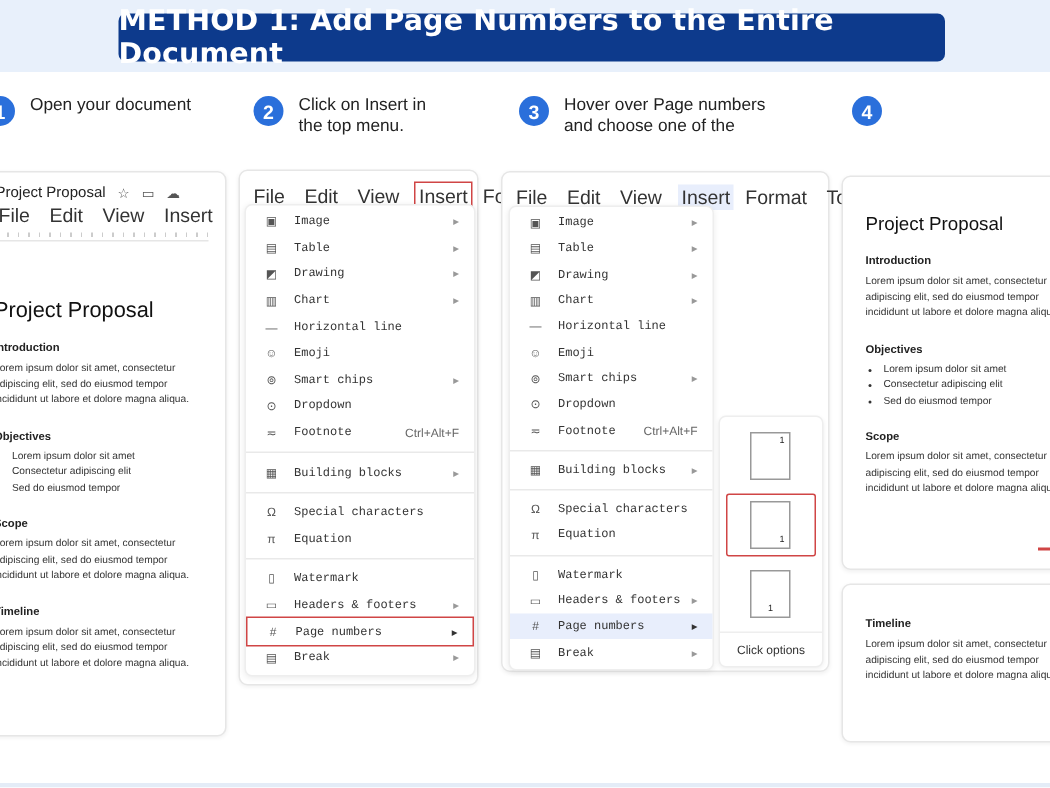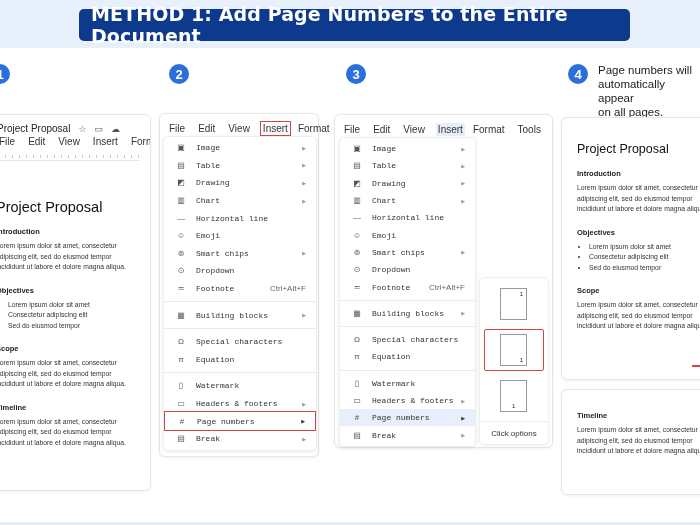--- a/index.html
+++ b/index.html
@@ -4,41 +4,41 @@
 <style>
   * { box-sizing: border-box; margin: 0; padding: 0; }
   html, body { width: 700px; height: 525px; overflow: hidden; background: #ffffff; }
   body { font-family: "Liberation Sans", sans-serif; color: #222; position: relative; }
 
   .top-band { position: absolute; left: 0; top: 0; width: 700px; height: 48px; background: #e8f0fb; }
   .title-banner {
     position: absolute; left: 79px; top: 9px; width: 551px; height: 32px;
     background: #0d3a8c; border-radius: 5px; color: #fff;
     font-family: "DejaVu Sans", sans-serif; font-weight: bold; font-size: 19px;
-    display: flex; align-items: center; justify-content: center; letter-spacing: 0.1px; padding-left: 12px;
+    display: flex; align-items: center; justify-content: center; letter-spacing: 0.1px;
   }
   .bottom-line { position: absolute; left: 0; top: 522px; width: 700px; height: 3px; background: #e4ecf7; }
 
   .step { position: absolute; top: 63px; display: flex; }
   .step .badge {
     width: 20px; height: 20px; border-radius: 50%; background: #2a6fdb; color: #fff;
     font-size: 13px; font-weight: bold; display: flex; align-items: center; justify-content: center;
     flex: none; margin-top: 1px;
   }
   .step .stext { margin-left: 10px; font-size: 11.5px; line-height: 14px; color: #222; }
 
   .panel {
     position: absolute; background: #fff; border: 1px solid #e6e6e6; border-radius: 6px;
     box-shadow: 0 1px 3px rgba(0,0,0,0.06);
   }
 
   
   .doc-title-row { position: absolute; left: -4px; top: 8px; font-size: 10px; display: flex; align-items: center; gap: 8px; color: #222; }
   .doc-title-row .ic { font-size: 9px; color: #555; }
-  .menubar { position: absolute; display: flex; font-size: 10px; color: #333; }
+  .menubar { position: absolute; display: flex; font-size: 13px; color: #333; }
   .menubar span { margin-right: 9px; padding: 1px 2px; }
   .ruler { position: absolute; left: 0; top: 36px; width: 148px; height: 10px; border-bottom: 1px solid #e6e6e6;
     background-image: repeating-linear-gradient(90deg, #ccc 0 1px, transparent 1px 7px); background-size: 100% 3px; background-repeat: no-repeat; background-position: 0 4px; }
 
   .doc { position: absolute; color: #222; }
   .doc h1 { font-size: 14.5px; font-weight: normal; margin-bottom: 12px; color: #111; }
   .doc h3 { font-size: 7.5px; font-weight: bold; margin-bottom: 5px; color: #222; }
   .doc p { font-size: 6.8px; line-height: 10.5px; margin-bottom: 13px; color: #333; }
   .doc ul { font-size: 6.8px; line-height: 10.5px; margin: 0 0 13px 12px; color: #333; }
 
@@ -65,37 +65,39 @@
 </style>
 </head>
 <body>
 
 <div class="top-band"></div>
 <div class="title-banner">METHOD 1: Add Page Numbers to the Entire Document</div>
 
 <div class="step" style="left:-10px;">
   <div class="badge">1</div>
   <div class="stext">
+    <div>Open your document</div>
   </div>
 </div>
 <div class="step" style="left:169px;">
   <div class="badge">2</div>
+  <div class="stext">
+    <div>Click on Insert in</div>
+      <div>the top menu.</div>
+  </div>
 </div>
 <div class="step" style="left:346px;">
   <div class="badge">3</div>
   <div class="stext">
+    <div>Hover over Page numbers</div>
+      <div>and choose one of the</div>
   </div>
 </div>
 <div class="step" style="left:568px;">
   <div class="badge">4</div>
-  <div class="stext">
-    <div>Page numbers will</div>
-      <div>automatically appear</div>
-      <div>on all pages.</div>
-  </div>
 </div>
 
 <div class="panel" style="left:-10px; top:114px; width:161px; height:377px; overflow:hidden;">
   <div class="doc-title-row" style="left:6px;">
     <span>Project Proposal</span>
     <span class="ic">☆</span>
     <span class="ic">▭</span>
     <span class="ic">☁</span>
   </div>
   <div class="menubar" style="left:6px; top:20px;">

